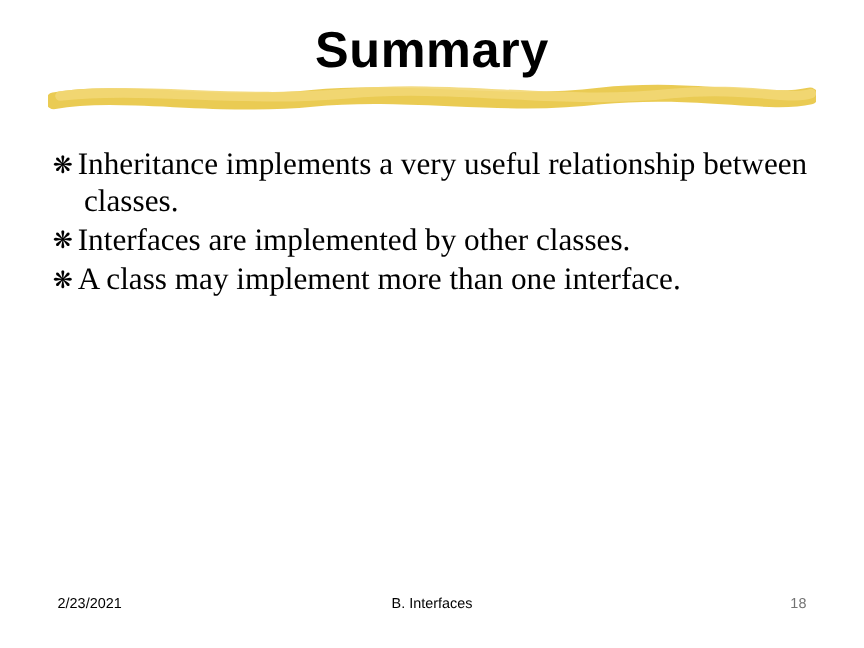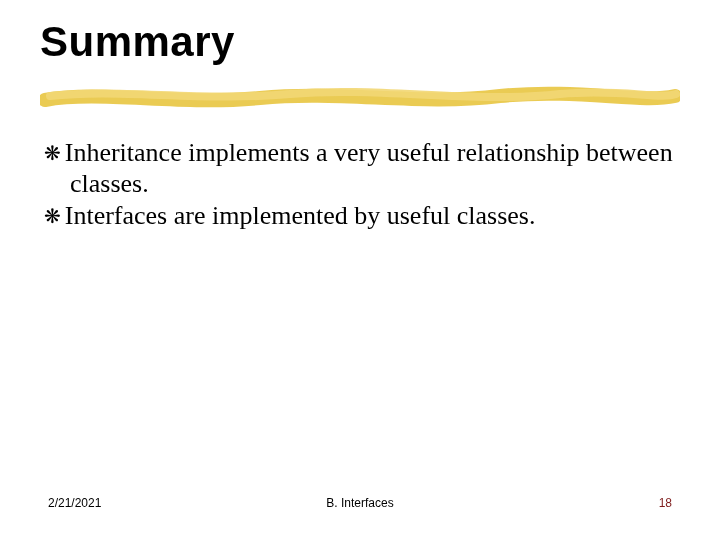--- a/index.html
+++ b/index.html
@@ -17,21 +17,22 @@
     width: 720px;
     height: 540px;
     box-sizing: border-box;
     padding: 18px 40px 0 40px;
   }
   .title {
     font-family: Arial, Helvetica, sans-serif;
     font-weight: 900;
     font-size: 42px;
     letter-spacing: 0.5px;
-    margin-bottom: 20px;
+    margin-bottom: 4px;
+    text-align: center;
   }
   .underline-wrap {
     position: relative;
     height: 26px;
     margin-bottom: 26px;
   }
   .underline-wrap svg {
     position: absolute;
     left: 0;
     top: -4px;
@@ -58,40 +59,41 @@
     position: absolute;
     left: 48px;
     right: 48px;
     bottom: 30px;
     font-family: Arial, Helvetica, sans-serif;
     font-size: 12px;
     color: #000;
   }
   .footer .date { position: absolute; left: 0; bottom: 0; }
   .footer .author { position: absolute; left: 50%; transform: translateX(-50%); bottom: 0; }
-  .footer .page { position: absolute; right: 0; bottom: 0; color: #7f1d1d; }
+  .footer .page { position: absolute; right: 0; bottom: 0; color: #737373; }
 </style>
 </head>
 <body>
 
 <div class="slide">
 
   <div class="title">Summary</div>
 
   <div class="underline-wrap">
     <svg width="640" height="30" viewBox="0 0 640 30">
       <path d="M5 18 C 60 8, 140 24, 220 16 C 300 8, 380 24, 460 14 C 540 6, 600 22, 635 14" stroke="#e9c84a" stroke-width="14" stroke-linecap="round" fill="none" opacity="0.95"></path>
       <path d="M10 14 C 80 6, 160 20, 250 12 C 340 4, 430 22, 520 12 C 580 6, 620 18, 636 12" stroke="#f2d774" stroke-width="8" stroke-linecap="round" fill="none" opacity="0.9"></path>
     </svg>
   </div>
 
   <ul class="bullets">
     <li><span class="marker">❋</span><span>Inheritance implements a very useful relationship between classes.</span></li>
-    <li><span class="marker">❋</span><span>Interfaces are implemented by useful classes.</span></li>
+    <li><span class="marker">❋</span><span>Interfaces are implemented by other classes.</span></li>
+    <li><span class="marker">❋</span><span>A class may implement more than one interface.</span></li>
   </ul>
 
   <div class="footer">
-    <span class="date">2/21/2021</span>
+    <span class="date">2/23/2021</span>
     <span class="author">B. Interfaces</span>
     <span class="page">18</span>
   </div>
 
 </div>
 
 </body></html>

